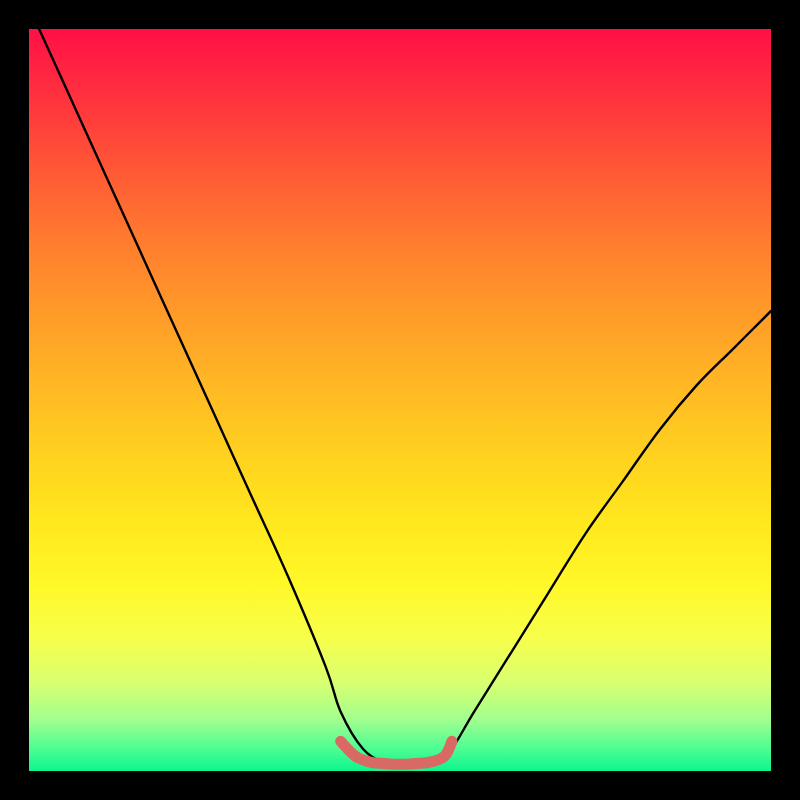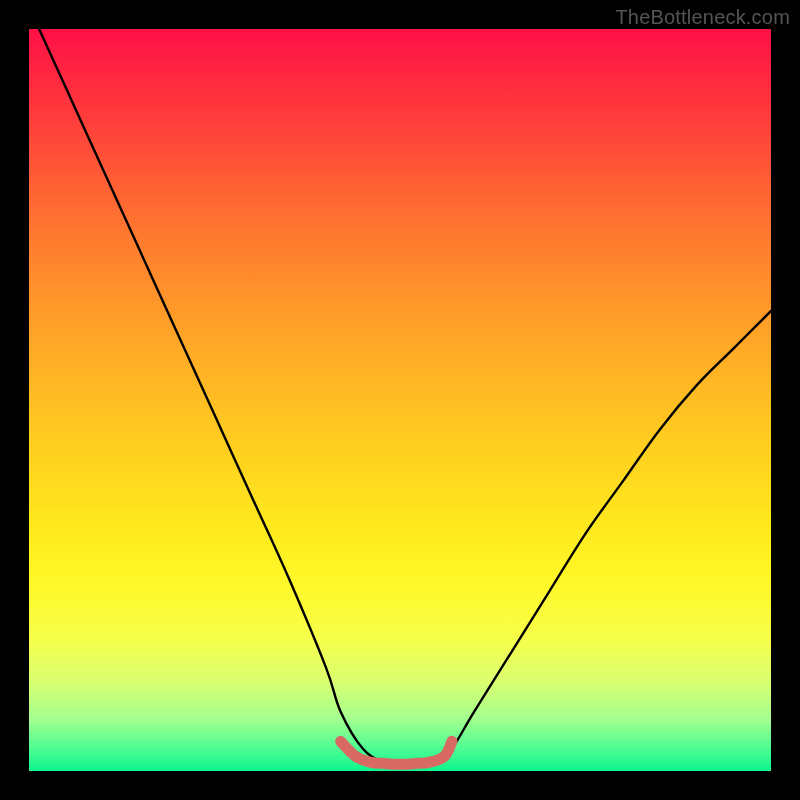--- a/index.html
+++ b/index.html
@@ -58,21 +58,20 @@
   svg.curve {
     position: absolute;
     inset: 0;
   }
 </style>
 </head>
 <body>
 
 <div class="frame">
 
-  <div class="watermark">TheBottleneck.com</div>
 
   <div class="plot-area">
     <div class="gradient-bg"></div>
 
     <svg class="curve" viewBox="0 0 742 742" preserveAspectRatio="none">
       <g>
         <path id="curve-path" fill="none" stroke="#000000" stroke-width="2.4" stroke-linecap="round" d="M 0 -22.25999999999999 C 6.678 -7.56839999999999, 23.744 29.976800000000033, 37.1 59.360000000000014 C 50.456 88.7432, 60.84400000000001 111.5967999999999, 74.2 140.9799999999999 C 87.556 170.3631999999999, 97.944 193.2168, 111.3 222.60000000000002 C 124.65599999999999 251.98320000000004, 135.044 274.83680000000004, 148.4 304.22 C 161.756 333.6032, 172.144 356.45680000000004, 185.5 385.84000000000003 C 198.856 415.2232, 209.244 438.0768, 222.6 467.46 C 235.956 496.84319999999997, 246.344 518.3611999999999, 259.7 549.0799999999999 C 273.056 579.7987999999999, 287.4508 614.0792, 296.8 638.12 C 306.1492 662.1608, 304.962 667.9484, 311.64 682.64 C 318.318 697.3316, 325.88640000000004 710.3908, 333.90000000000003 719.74 C 341.91360000000003 729.0892, 349.48199999999997 731.6416800000001, 356.15999999999997 734.58 C 362.83799999999997 737.51832, 365.6576 735.79688, 371 736.064 C 376.3424 736.3311199999999, 379.16200000000003 736.3311199999999, 385.84000000000003 736.064 C 392.51800000000003 735.79688, 401.422 737.51832, 408.1 734.58 C 414.778 731.6416800000001, 416.26199999999994 729.0892, 422.93999999999994 719.74 C 429.61799999999994 710.3908, 434.5152 700.0028, 445.2 682.64 C 455.8848 665.2772, 468.944 644.6496, 482.3 623.28 C 495.656 601.9104, 506.044 585.2896000000001, 519.4 563.9200000000001 C 532.756 542.5504000000001, 543.144 524.594, 556.5 504.56 C 569.856 484.526, 580.244 471.3184, 593.6 452.62 C 606.956 433.9216, 617.3439999999999 418.0428, 630.6999999999999 400.68 C 644.0559999999999 383.3172, 654.4440000000001 370.85159999999996, 667.8000000000001 356.15999999999997 C 681.1560000000001 341.4684, 691.544 332.41600000000005, 704.9 319.06000000000006 C 718.256 305.70400000000006, 735.322 288.638, 742 281.96"></path>
       </g>
       <g>
         <path id="marker-path" fill="none" stroke="#d96a63" stroke-width="11" stroke-linecap="round" stroke-linejoin="round" d="M 311.64 712.32 C 314.3112 714.9912, 321.1376 723.42032, 326.48 727.16 C 331.8224 730.89968, 335.9776 731.7604, 341.32 733.096 C 346.6624 734.4316, 350.81759999999997 734.1793200000001, 356.15999999999997 734.58 C 361.50239999999997 734.98068, 365.6576 735.322, 371 735.322 C 376.3424 735.322, 380.49760000000003 734.98068, 385.84000000000003 734.58 C 391.18240000000003 734.1793200000001, 395.3376 734.4316, 400.68 733.096 C 406.0224 731.7604, 411.51320000000004 730.89968, 415.52000000000004 727.16 C 419.52680000000004 723.42032, 421.60439999999994 714.9912, 422.93999999999994 712.32"></path>

